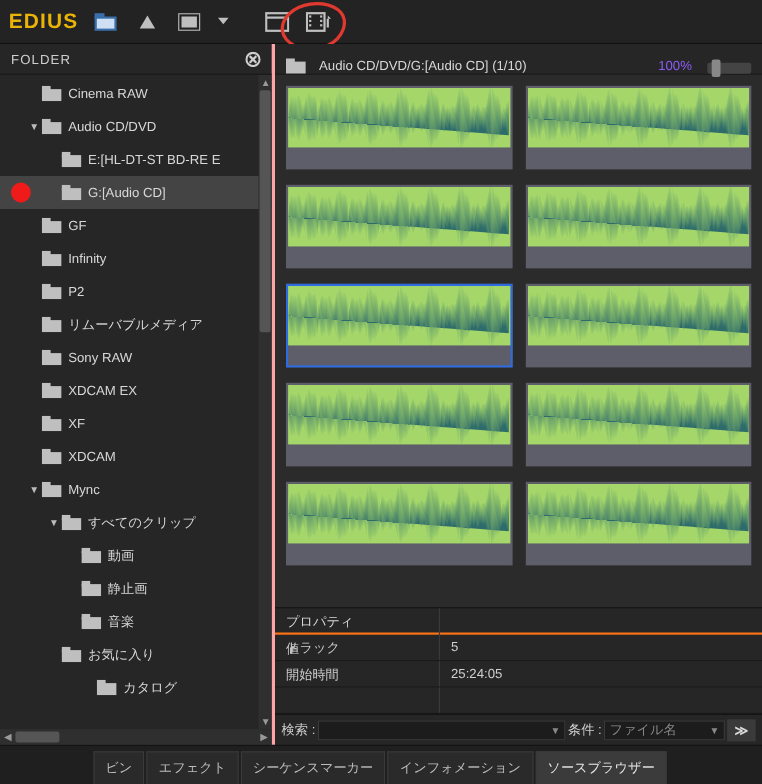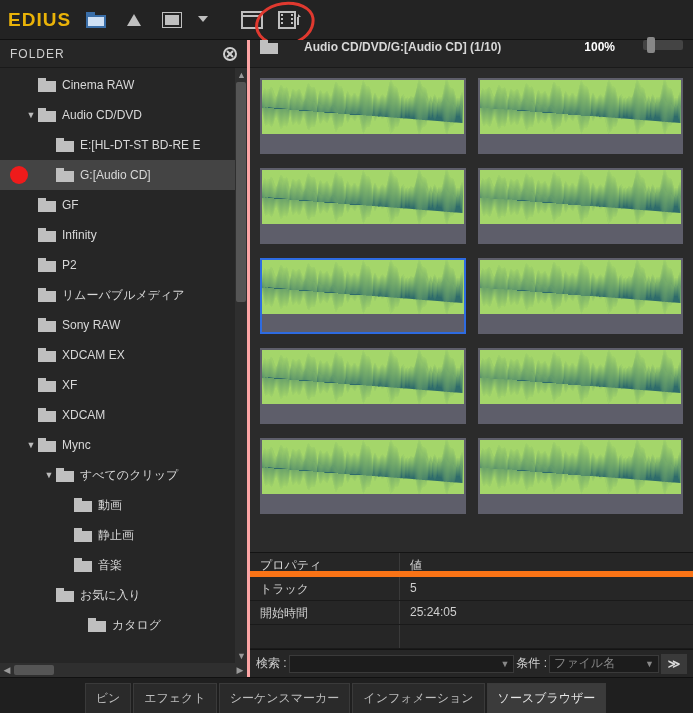--- a/index.html
+++ b/index.html
@@ -108,29 +108,28 @@
   }
   .tree-scroll-h .arrbtn { width:14px; height:14px; display:flex;align-items:center;justify-content:center; color:#999;font-size:9px;}
   .tree-scroll-h .track { flex:1; height:10px; background:#2f2f2f; position:relative;}
   .tree-scroll-h .thumb { position:absolute; left:0; top:0; height:10px; width:40px; background:#555; border-radius:2px;}
   
   .right {
     flex:1; display:flex; flex-direction:column;
     background:#262626;
   }
   .path-row {
-    height:28px; display:flex; align-items:flex-start;
+    height:28px; display:flex; align-items:flex-end;
     padding:0 10px;
-    gap:22px;
+    gap:8px;
     border-bottom:1px solid #1a1a1a;
-    font-weight:bold;
   }
   .path-row .folder-ico { margin-right:4px; }
   .path-text { flex:1; color:#d8d8d8; }
-  .zoom { color:#ffffff; }
+  .zoom { color:#8b5cf6; }
   .zoom-slider {
     width:40px; height:10px; background:#444; border-radius:2px;
     position:relative; margin-left:6px;
   }
   .zoom-slider .knob {
     position:absolute; left:4px; top:-3px; width:8px; height:16px; background:#888; border-radius:2px;
   }
   .thumbs {
     flex:1; padding:10px 10px 4px 10px;
     overflow:hidden;
@@ -154,21 +153,21 @@
     overflow:hidden;
   }
   .wave svg { position:absolute; left:0; top:0; width:100%; height:100%; }
   .clip .bar { height:18px; background:#5e5e6a; }
   
   .props {
     border-top:1px solid #141414;
     background:#262626;
   }
   .props-head {
-    display:flex; height:24px; border-bottom:6px solid #f97316;
+    display:flex; height:24px; border-bottom:2px solid #f97316;flex-direction:column;
   }
   .props-head .col1 { width:150px; padding:4px 10px; border-right:1px solid #3a3a3a; }
   .props-head .col2 { flex:1; padding:4px 10px; }
   .props-row {
     display:flex; height:24px; border-bottom:1px solid #1a1a1a;
   }
   .props-row .col1 { width:150px; padding:4px 10px; color:#cfcfcf; border-right:1px solid #3a3a3a;}
   .props-row .col2 { flex:1; padding:4px 10px; color:#cfcfcf;}
   .search-row {
     display:flex; align-items:center; height:28px;

